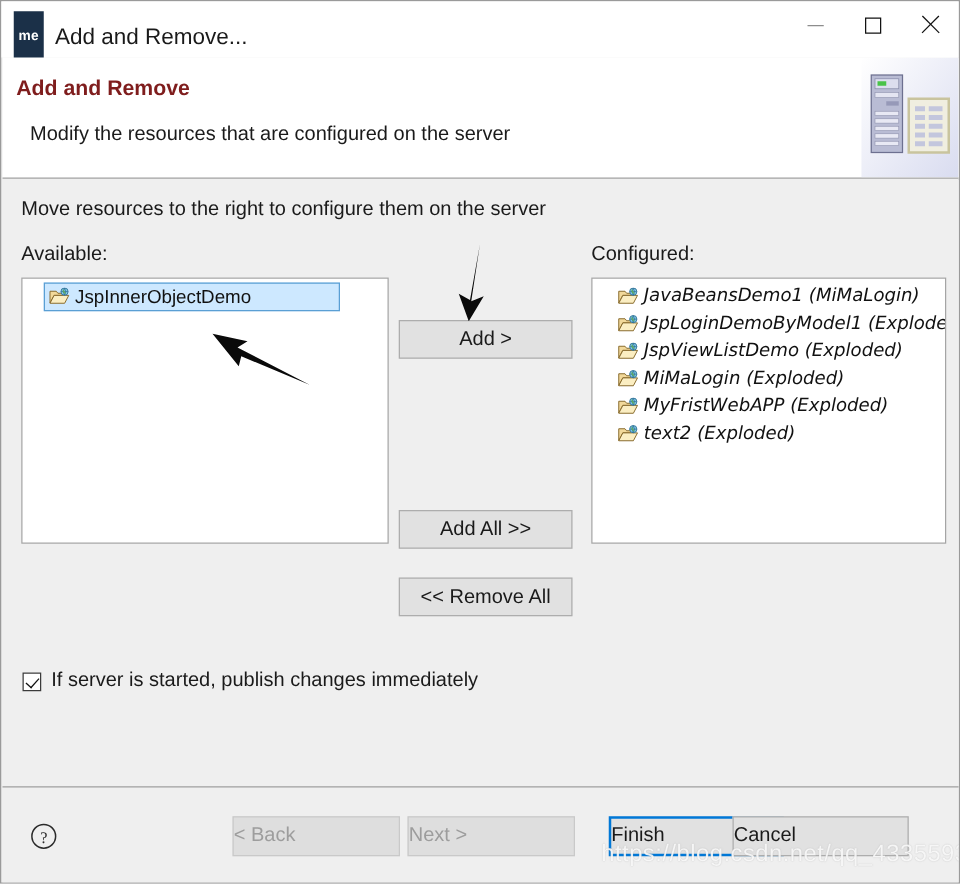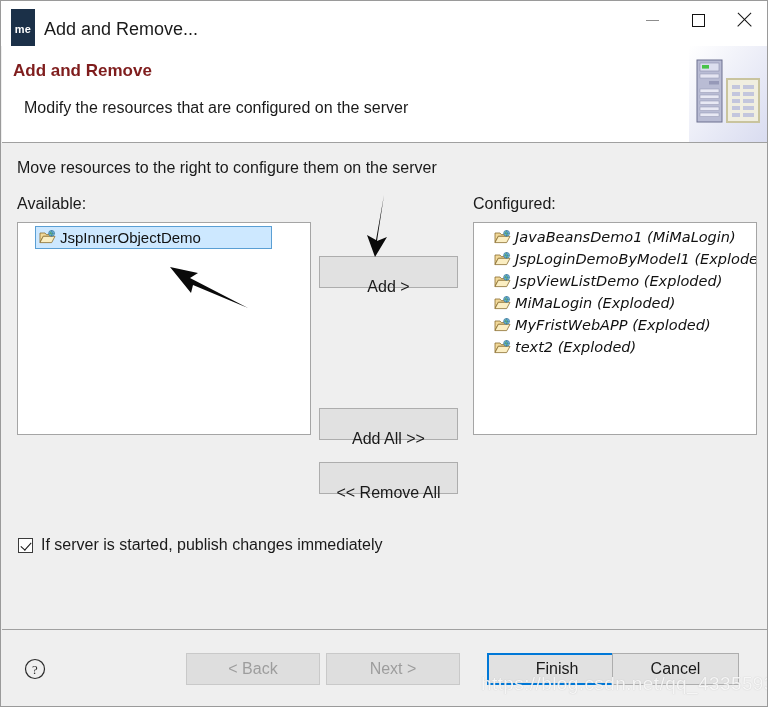--- a/index.html
+++ b/index.html
@@ -203,21 +203,21 @@
     left: 315px;
     width: 139px;
     height: 31px;
     background: #e1e1e1;
     border: 1px solid #adadad;
     box-sizing: border-box;
     font-family: "Liberation Sans", sans-serif;
     font-size: 16px;
     color: #1a1a1a;
     cursor: default;
-    padding: 15px;
+    padding: 0;
     text-align: center;
     line-height: 29px;
   }
   .xfer-btn.disabled {
     color: #9d9d9d;
     background: #dedede;
     border-color: #c6c6c6;
   }
   .btn-add        { top: 112px; }
   .btn-remove     { top: 166px; }
@@ -277,35 +277,35 @@
     top: 652px;
     height: 32px;
     background: #e1e1e1;
     border: 1px solid #adadad;
     box-sizing: border-box;
     font-family: "Liberation Sans", sans-serif;
     font-size: 16px;
     color: #1a1a1a;
     cursor: default;
     padding: 0;
-    text-align: center;
+    text-align: left;
   }
   .footer-btn.disabled {
     color: #9d9d9d;
     background: #dedede;
     border-color: #c9c9c9;
   }
   .footer-btn.primary {
     border: 2px solid #0078d7;
     background: #e1e1e1;
   }
   .btn-back   { left: 185px; width: 134px; }
   .btn-next   { left: 325px; width: 134px; }
   .btn-finish { left: 486px; width: 140px; }
-  .btn-cancel { left: 611px; width: 127px; }
+  .btn-cancel { left: 585px; width: 141px; }
 
   
   .annot {
     position: absolute;
     pointer-events: none;
   }
   .watermark {
     position: absolute;
     left: 480px;
     top: 672px;

